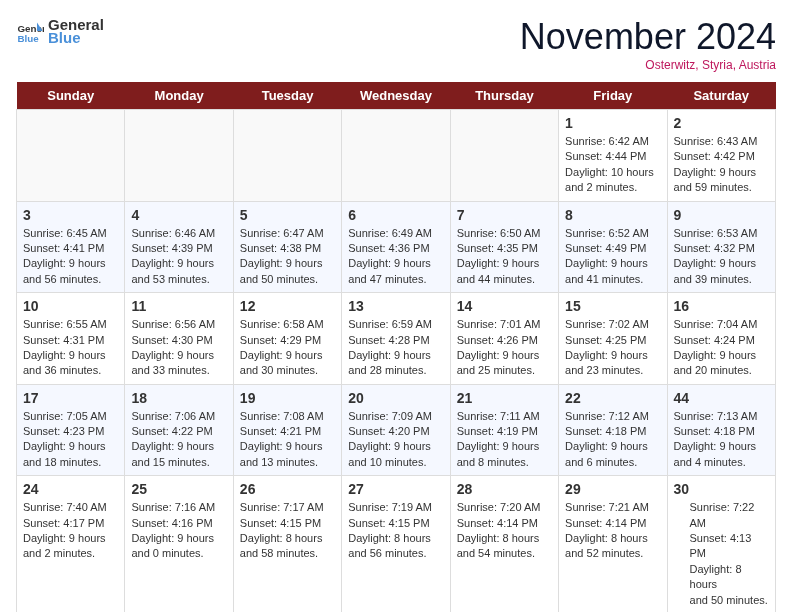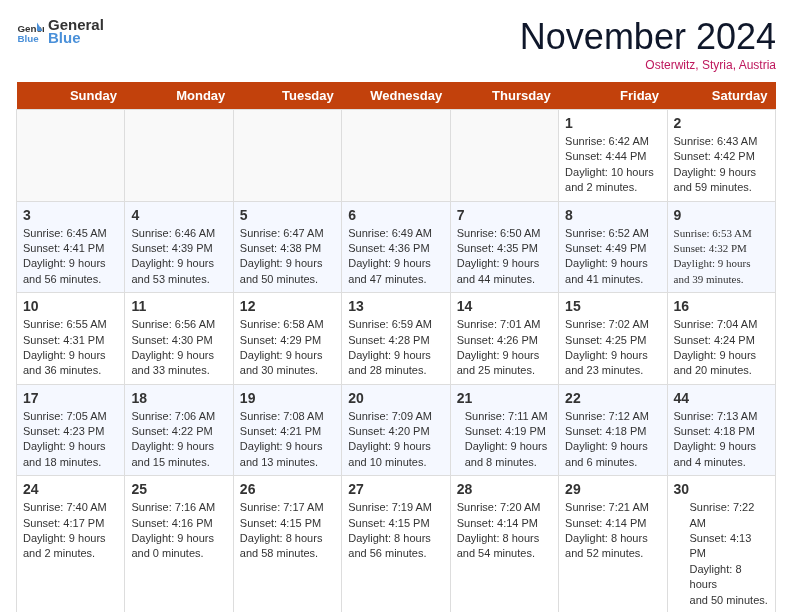--- a/index.html
+++ b/index.html
@@ -35,23 +35,23 @@
     }
     .location-title {
       font-size: 12px;
       color: #be185d;
     }
     table {
       width: 100%;
       border-collapse: collapse;
     }
     th {
-      background-color: #c2410c;
+      background-color: #7f1d1d;
       color: white;
-      text-align: right;
+      text-align: center;
       padding: 6px 8px;
       font-size: 13px;
       font-weight: bold;
     }
     td {
       border: 1px solid #ddd;
       vertical-align: top;
       padding: 5px 6px;
       width: 14.28%;
       min-height: 80px;
@@ -170,21 +170,21 @@
         </td>
         <td>
           <span class="day-number">8</span>
           <div class="day-info" style="white-space: pre-line;">Sunrise: 6:52 AM
 Sunset: 4:49 PM
 Daylight: 9 hours
 and 41 minutes.</div>
         </td>
         <td>
           <span class="day-number">9</span>
-          <div class="day-info" style="white-space: pre-line; font-family: Liberation Serif, serif;">Sunrise: 6:53 AM
+          <div class="day-info" style="white-space: pre-line;">Sunrise: 6:53 AM
 Sunset: 4:32 PM
 Daylight: 9 hours
 and 39 minutes.</div>
         </td>
       </tr>
       <tr>
         <td>
           <span class="day-number">10</span>
           <div class="day-info" style="white-space: pre-line;">Sunrise: 6:55 AM
 Sunset: 4:31 PM
@@ -258,21 +258,21 @@
         </td>
         <td>
           <span class="day-number">20</span>
           <div class="day-info" style="white-space: pre-line;">Sunrise: 7:09 AM
 Sunset: 4:20 PM
 Daylight: 9 hours
 and 10 minutes.</div>
         </td>
         <td>
           <span class="day-number">21</span>
-          <div class="day-info" style="white-space: pre-line; margin-left: 8px;">Sunrise: 7:11 AM
+          <div class="day-info" style="white-space: pre-line;">Sunrise: 7:11 AM
 Sunset: 4:19 PM
 Daylight: 9 hours
 and 8 minutes.</div>
         </td>
         <td>
           <span class="day-number">22</span>
           <div class="day-info" style="white-space: pre-line;">Sunrise: 7:12 AM
 Sunset: 4:18 PM
 Daylight: 9 hours
 and 6 minutes.</div>

